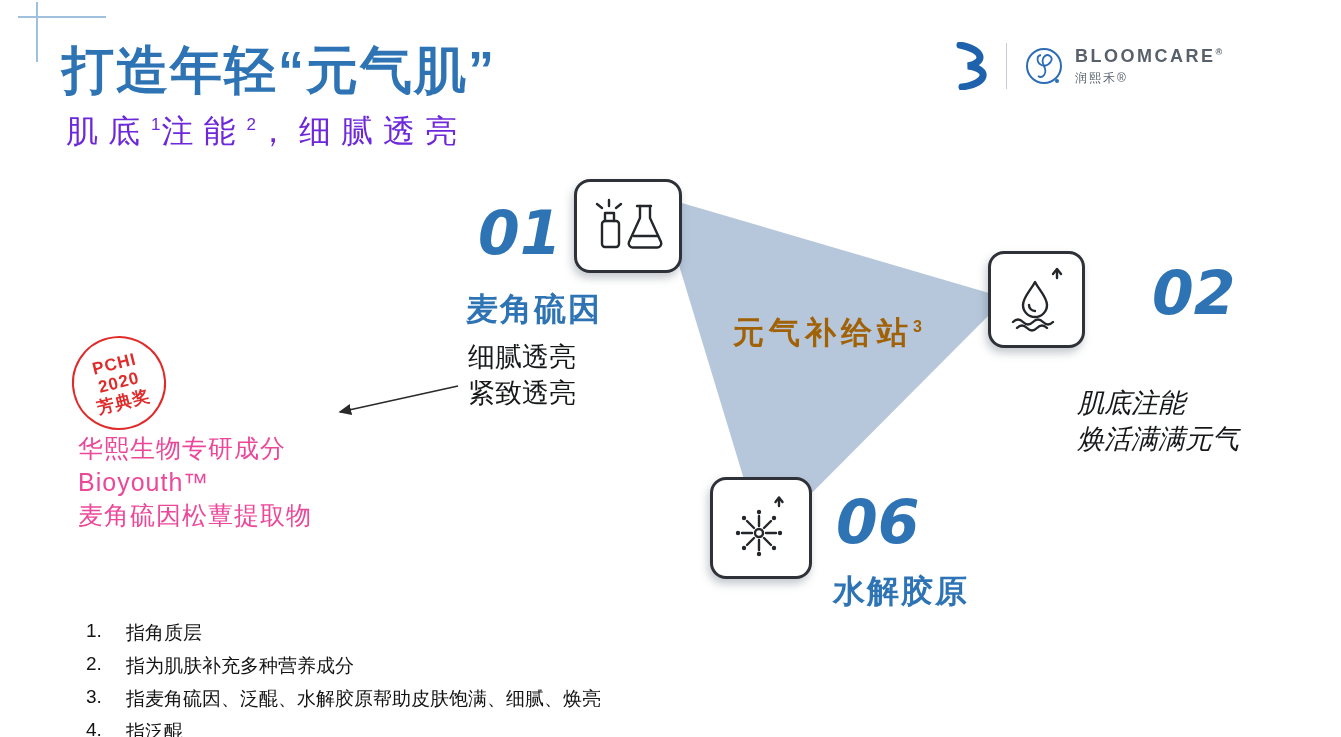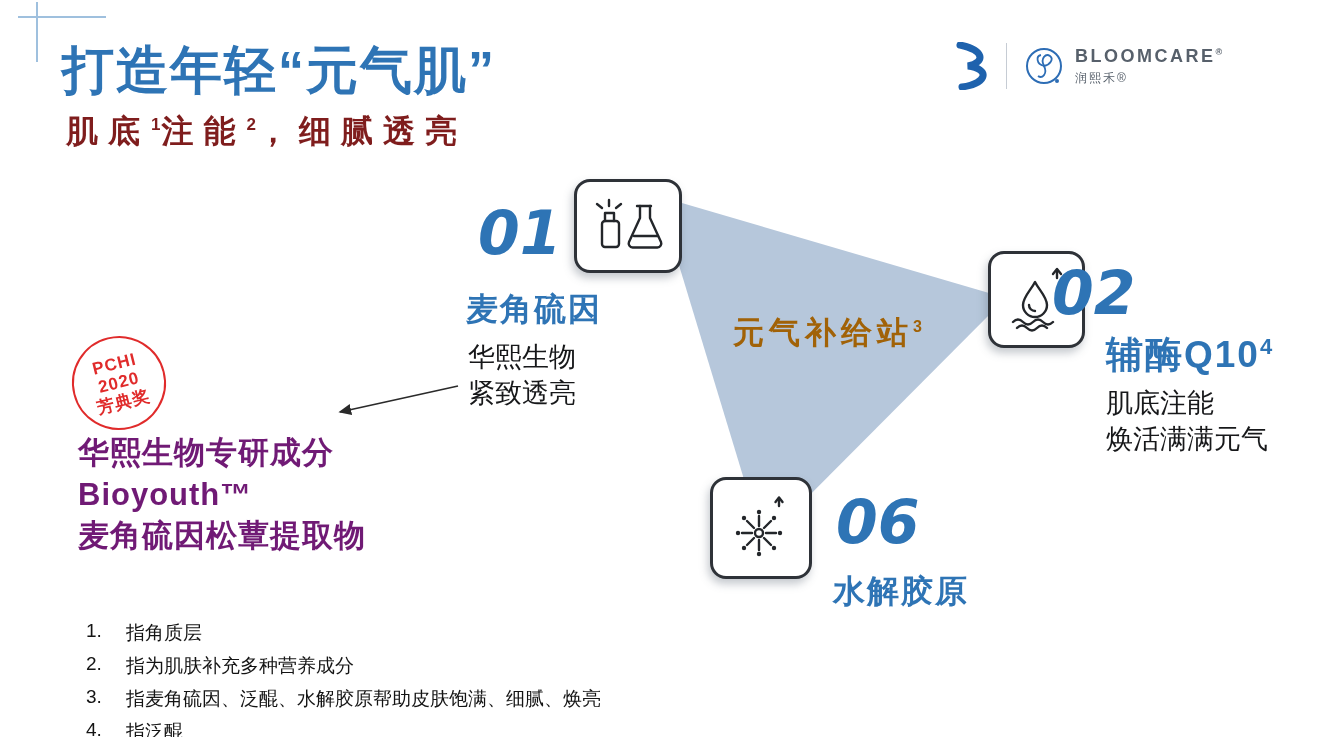--- a/index.html
+++ b/index.html
@@ -6,21 +6,21 @@
   html,body { width:1341px; height:737px; }
   body { background:#ffffff; font-family:"Liberation Sans","DejaVu Sans",sans-serif; }
   .slide { position:relative; width:1341px; height:737px; background:#fff; overflow:hidden; }
 
   
   .mark-h { position:absolute; left:18px; top:16px; width:88px; height:2px; background:#9fc0de; }
   .mark-v { position:absolute; left:36px; top:2px; width:2px; height:60px; background:#9fc0de; }
 
   
   .title { position:absolute; left:62px; top:36px; font-size:52px; font-weight:900; color:#2E74B5; letter-spacing:2px; z-index:3; }
-  .subtitle { position:absolute; left:66px; top:110px; font-size:32px; font-weight:700; color:#7f1d1d; letter-spacing:10px; z-index:3; }
+  .subtitle { position:absolute; left:66px; top:110px; font-size:32px; font-weight:400; color:#6d28d9; letter-spacing:10px; z-index:3; }
   .subtitle sup { font-size:17px; letter-spacing:0; margin:0 1px; }
 
   
   .logos { position:absolute; left:950px; top:42px; display:flex; align-items:center; gap:16px; z-index:3; }
   .logo { display:flex; align-items:center; gap:10px; }
   .logo-text .cn { font-size:21px; font-weight:bold; color:#383d44; letter-spacing:3px; }
   .logo-text .en { font-size:9px; color:#4a4f57; letter-spacing:1.8px; margin-top:2px; }
   .logo-divider { width:1px; height:46px; background:#c6ccd4; }
   .bc-name { font-size:18px; color:#57606b; letter-spacing:2.5px; font-weight:700; }
   .bc-name sup { font-size:9px; }
@@ -35,45 +35,45 @@
               display:flex; align-items:center; justify-content:center;
               box-shadow:-2px 5px 9px rgba(90,100,115,.35); }
   .box-1 { left:574px; top:179px; width:108px; height:94px; }
   .box-2 { left:988px; top:251px; width:97px;  height:97px; }
   .box-3 { left:710px; top:477px; width:102px; height:102px; }
   .icon-box svg { stroke:#23262a; fill:none; stroke-width:2.4; stroke-linecap:round; stroke-linejoin:round; }
 
   .num { position:absolute; z-index:3; font-style:italic; font-weight:bold; font-size:60px; color:#2E74B5;
          font-family:"DejaVu Sans","Liberation Sans",sans-serif; }
   .num-1 { left:478px;  top:198px; }
-  .num-2 { left:1052px; top:258px;text-align:center; }
+  .num-2 { left:1152px; top:258px;text-align:center; }
   .num-3 { left:836px;  top:487px; }
 
   .ing-name { position:absolute; z-index:3; font-size:32px; font-weight:bold; color:#2E74B5; letter-spacing:2px; }
   .ing-name sup { font-size:22px; letter-spacing:0; }
   .name-1 { left:466px;  top:288px; }
   .name-2 { left:1106px; top:330px; font-size:37px; }
   .name-3 { left:833px;  top:558px;margin-top:12px; }
 
   .ing-desc { position:absolute; z-index:3; font-size:27px; color:#17181a; line-height:1.32; font-weight:500; }
   .desc-1 { left:468px;  top:340px; }
-  .desc-2 { left:1106px; top:386px; }
+  .desc-2 { left:1077px; top:386px;font-style:italic; }
   .desc-3 { left:833px;  top:612px; }
 
   
   .arrow-svg { position:absolute; left:328px; top:378px; z-index:2; }
 
   
   .award { position:absolute; left:72px; top:336px; width:94px; height:94px; border:2.5px solid #e02b2b;
            border-radius:50%; color:#e02b2b; display:flex; flex-direction:column; align-items:center;
            justify-content:center; font-size:17px; font-weight:bold; line-height:1.12;
            transform:rotate(-14deg); letter-spacing:1px; z-index:3; }
 
   
-  .highlight { position:absolute; left:78px; top:432px; font-size:31px; font-weight:bold; color:#701a75;
+  .highlight { position:absolute; left:78px; top:432px; font-size:25px; font-weight:normal; color:#ec4899;
                line-height:1.34; letter-spacing:1px; z-index:3; }
 
   
   .footnotes { position:absolute; left:86px; top:620px; font-size:19px; color:#141414; z-index:3; }
   .fn-row { display:flex; margin-bottom:7px; }
   .fn-num { width:40px; flex:0 0 40px; }
 </style>
 </head>
 <body>
 
@@ -126,38 +126,35 @@
         <path d="M19 13 v-6"></path>
         <path d="M26 15 l5 -4"></path>
       <path d="M47 13 h14"></path>
       <path d="M50 13 v12 L39 49 a4 4 0 0 0 3.6 5.5 h24.8 a4 4 0 0 0 3.6 -5.5 L60 25 v-12"></path>
       <path d="M44 43 h24"></path>
     </svg>
   </div>
   <div class="num num-1">01</div>
   <div class="ing-name name-1">麦角硫因</div>
   <div class="ing-desc desc-1">
-    <div>华熙生物</div>
+    <div>细腻透亮</div>
     <div>紧致透亮</div>
   </div>
 
   <div class="icon-box box-2">
     <svg width="64" height="68" viewBox="0 0 64 68">
       <path d="M52 12 v-8"></path>
         <path d="M48 8 l4 -5 4 5"></path>
       <path d="M30 16 C26 24 18 31 18 39 a12 12 0 0 0 24 0 C42 31 34 24 30 16 Z"></path>
       <path d="M24 39 a6 6 0 0 0 6 6"></path>
       <path d="M8 56 q5 -5 10 0 t10 0 t10 0 t10 0"></path>
       <path d="M12 62 q5 -5 10 0 t10 0 t10 0"></path>
     </svg>
   </div>
   <div class="num num-2">02</div>
-  <div class="ing-name name-2">
-    <span>辅酶Q10</span><sup>4</sup>
-  </div>
   <div class="ing-desc desc-2">
     <div>肌底注能</div>
     <div>焕活满满元气</div>
   </div>
 
   <div class="icon-box box-3">
     <svg width="68" height="70" viewBox="0 0 68 70">
       <path d="M52 13 v-8"></path>
         <path d="M48.5 9 l3.5 -4.5 3.5 4.5"></path>
       <circle cx="32" cy="40" r="4"></circle>

